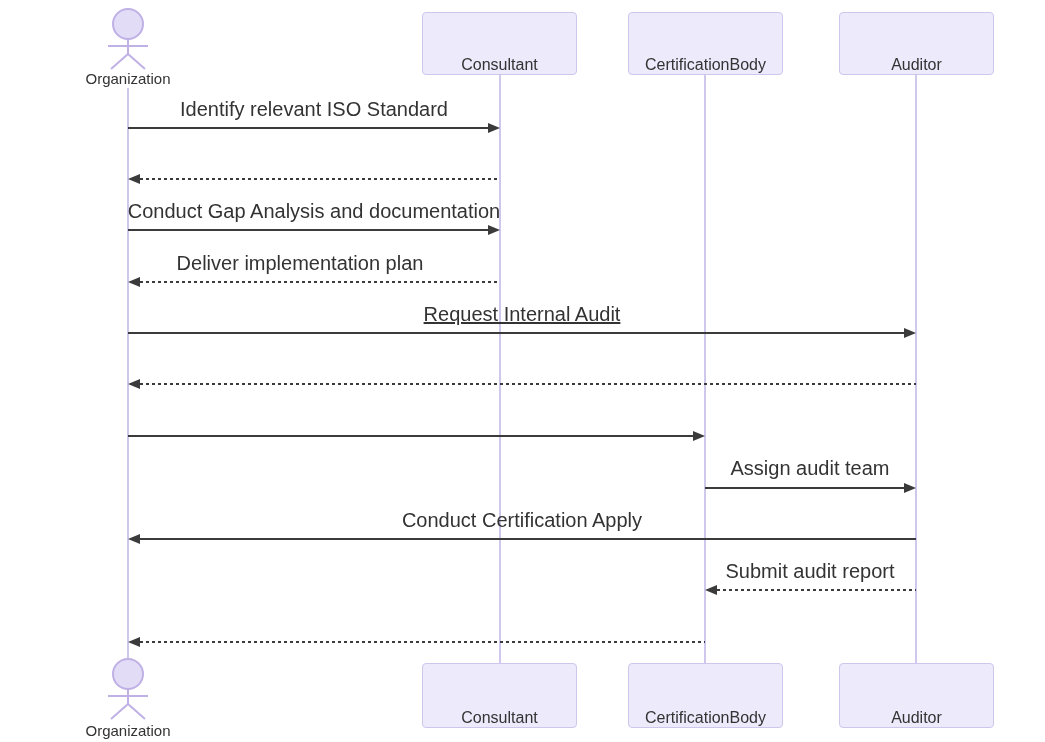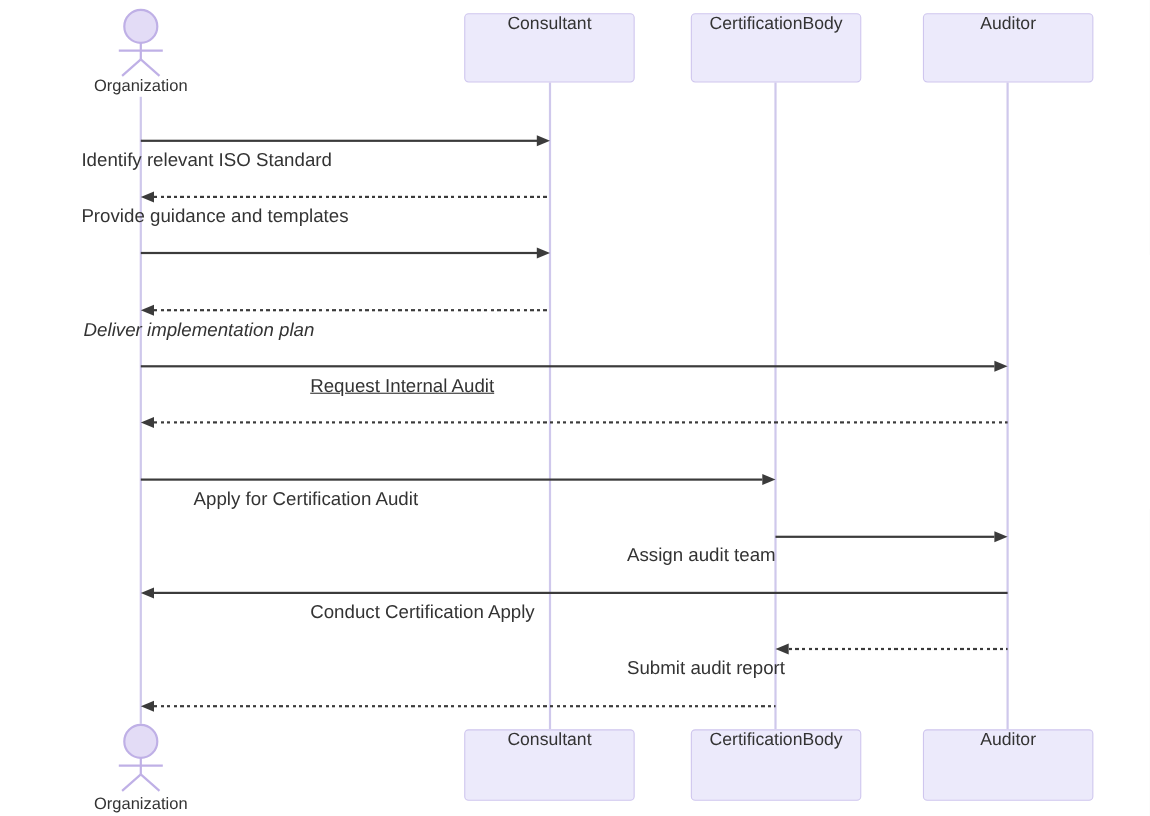--- a/index.html
+++ b/index.html
@@ -25,41 +25,40 @@
     overflow:hidden;
   }
   .pbox{
     position:absolute;
     width:155px;
     height:63px;
     background:var(--box_fill);
     border:1px solid var(--box_border);
     border-radius:4px;
     display:flex;
-    align-items:flex-start;
+    align-items:flex-end;
     justify-content:center;
     font-size:16px;
     color:var(--text);
     box-sizing:border-box;
   }
   .pbox.bottom{height:65px;}
   .lifeline{
     position:absolute;
     width:2px;
     background:var(--lifeline);
   }
   .msg-label{
     position:absolute;
     width:480px;
-    text-align:left;
-    font-size:17px;
+    text-align:center;
+    font-size:20px;
     line-height:20px;
     color:var(--text);
     white-space:nowrap;
-    margin-top:37px;
   }
   .msg-line{
     position:absolute;
     height:2px;
   }
   .msg-line.solid{background:var(--arrow);}
   .msg-line.dashed{
     background-image:repeating-linear-gradient(90deg, var(--arrow) 0 3px, transparent 3px 6px);
   }
   .arrow{
@@ -106,39 +105,38 @@
       <span>CertificationBody</span>
     </div>
   <div class="pbox" style="left:839px; top:12px;">
       <span>Auditor</span>
     </div>
 
   <div class="msg-label" style="left:74px; top:99px;">Identify relevant ISO Standard</div>
   <div class="msg-line solid" style="left:128px; top:127px; width:362px;"></div>
   <div class="arrow right" style="left:488px; top:123px;"></div>
 
-  <div class="msg-label" style="left:74px; top:150px;">Provide guidance and templates</div>
   <div class="msg-line dashed" style="left:140px; top:178px; width:360px;"></div>
   <div class="arrow left" style="left:128px; top:174px;"></div>
 
+  <div class="msg-label" style="left:74px; top:201px;">Conduct Gap Analysis and documentation</div>
   <div class="msg-line solid" style="left:128px; top:229px; width:362px;"></div>
   <div class="arrow right" style="left:488px; top:225px;"></div>
 
-  <div class="msg-label" style="left:76px; top:253px;font-style:italic;">Deliver implementation plan</div>
+  <div class="msg-label" style="left:60px; top:253px;">Deliver implementation plan</div>
   <div class="msg-line dashed" style="left:140px; top:281px; width:360px;"></div>
   <div class="arrow left" style="left:128px; top:277px;"></div>
 
   <div class="msg-label" style="left:282px; top:304px;text-decoration:underline;">Request Internal Audit</div>
   <div class="msg-line solid" style="left:128px; top:332px; width:776px;"></div>
   <div class="arrow right" style="left:904px; top:328px;"></div>
 
   <div class="msg-line dashed" style="left:140px; top:383px; width:776px;"></div>
   <div class="arrow left" style="left:128px; top:379px;"></div>
 
-  <div class="msg-label" style="left:176px; top:407px;">Apply for Certification Audit</div>
   <div class="msg-line solid" style="left:128px; top:435px; width:565px;"></div>
   <div class="arrow right" style="left:693px; top:431px;"></div>
 
   <div class="msg-label" style="left:570px; top:458px;">Assign audit team</div>
   <div class="msg-line solid" style="left:705px; top:487px; width:199px;"></div>
   <div class="arrow right" style="left:904px; top:483px;"></div>
 
   <div class="msg-label" style="left:282px; top:510px;">Conduct Certification Apply</div>
   <div class="msg-line solid" style="left:140px; top:538px; width:776px;"></div>
   <div class="arrow left" style="left:128px; top:534px;"></div>

